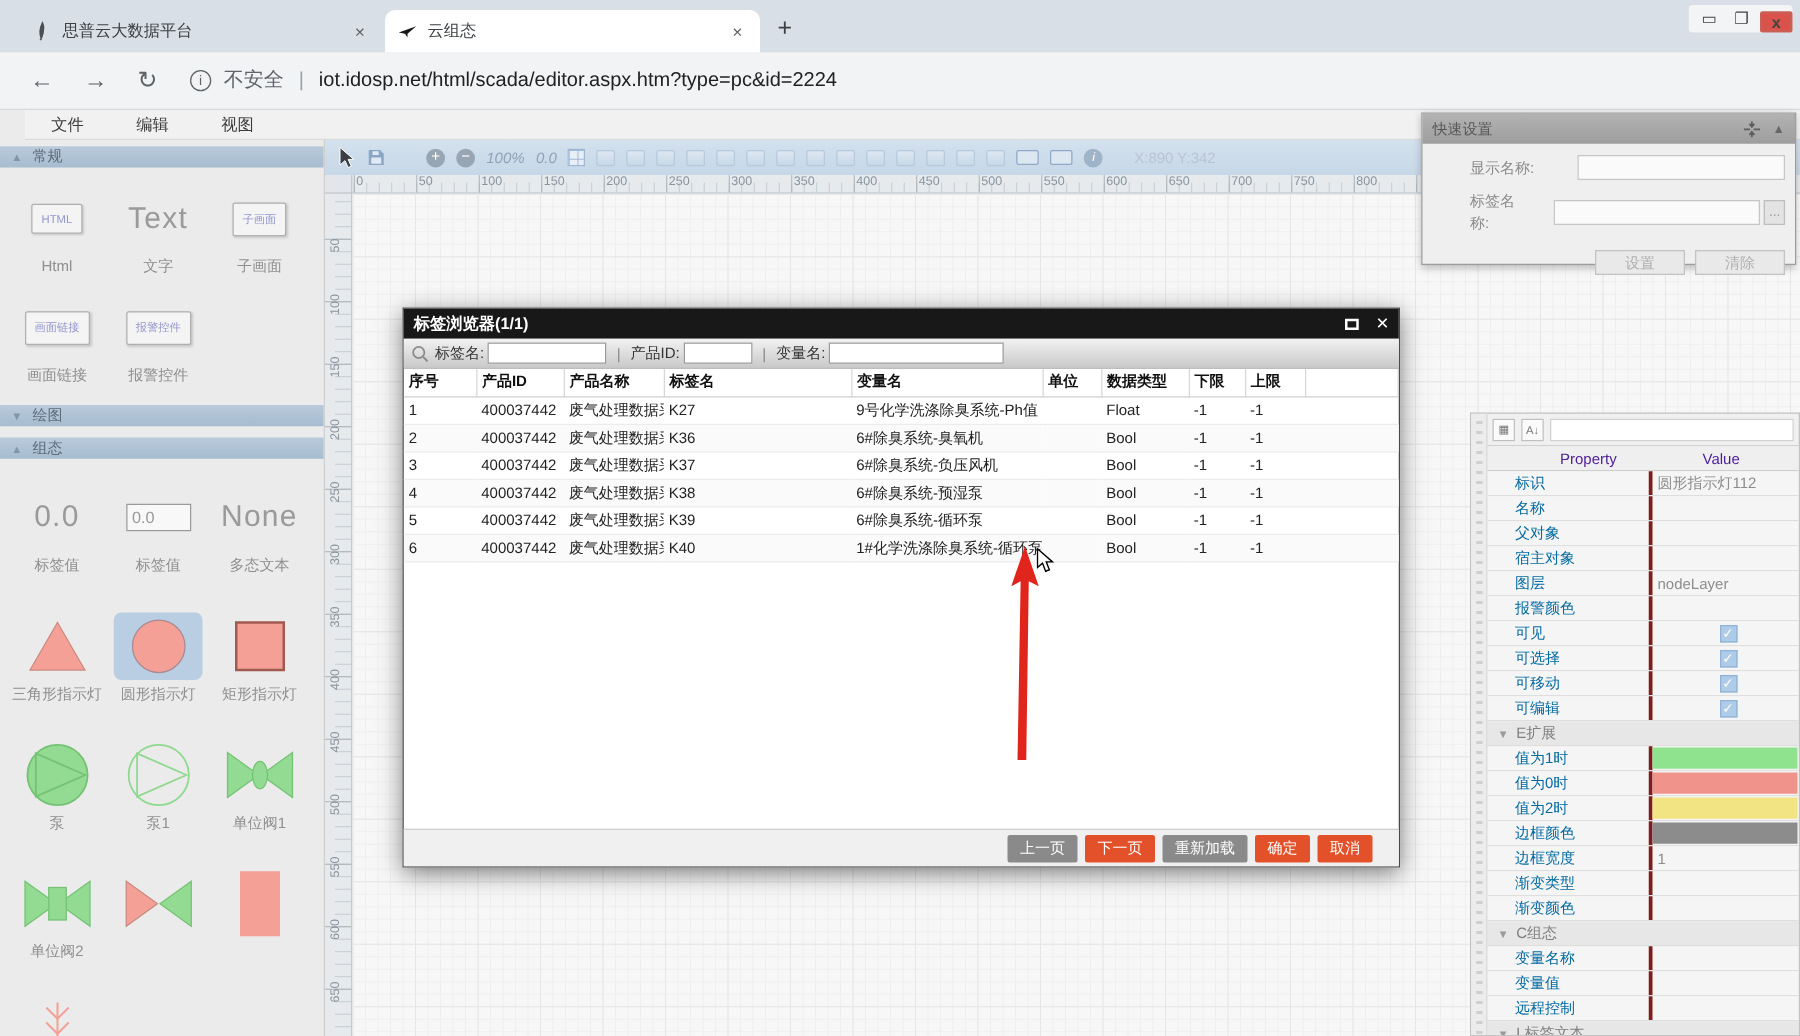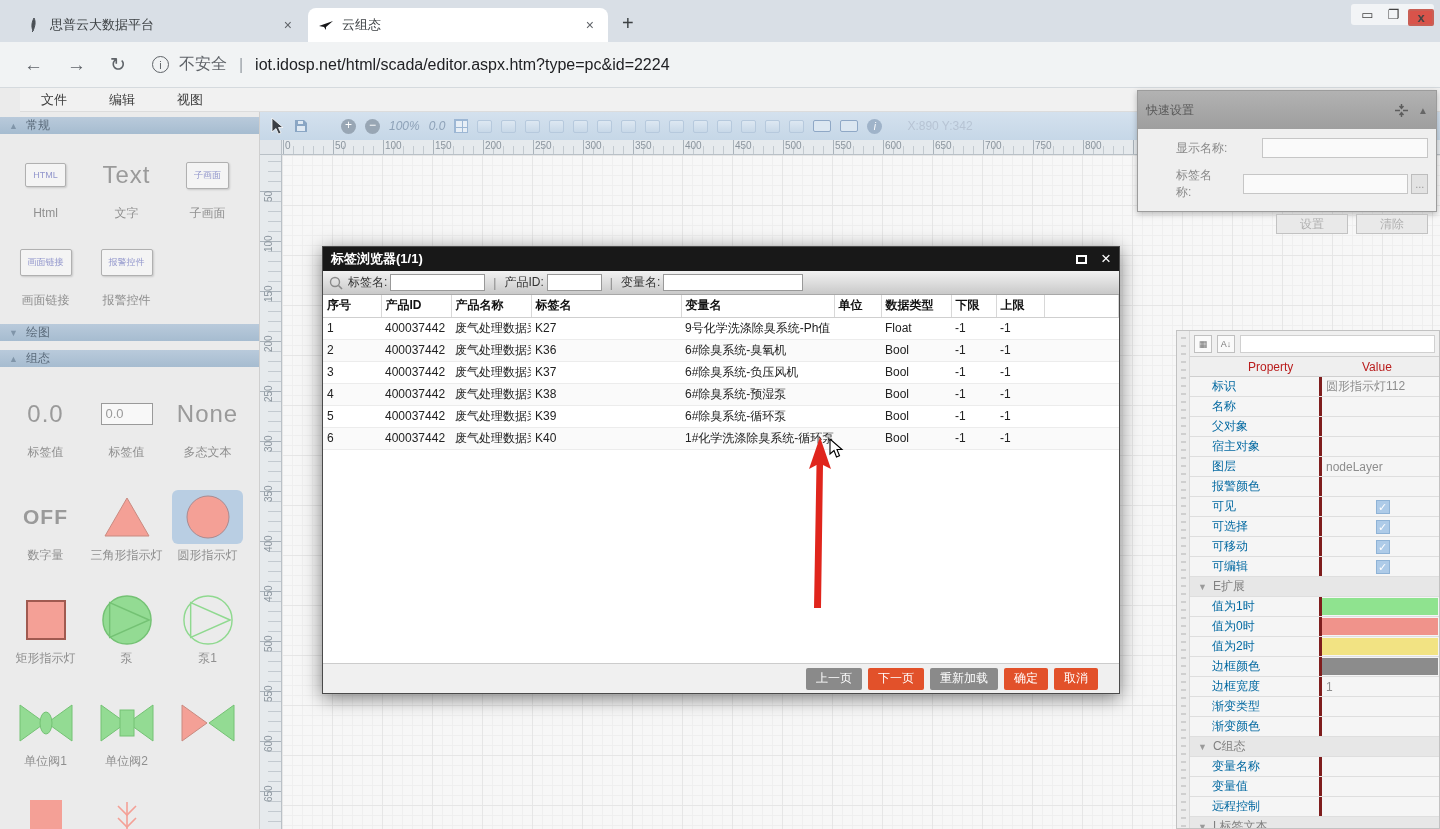--- a/index.html
+++ b/index.html
@@ -70,39 +70,39 @@
     background-image:linear-gradient(#aab3bb 1px,transparent 1px),linear-gradient(#c3cad0 1px,transparent 1px);
     background-size:100% 50px,60% 10px;background-position:0 -14px,8px -14px;background-repeat:repeat-y;}
   .vnum{position:absolute;left:3px;font-size:10px;color:#8a949d;transform:rotate(-90deg);transform-origin:left top;}
   #canvas{position:absolute;left:282px;top:155px;width:1158px;height:674px;background:#f7f7f7;
     background-image:linear-gradient(#e6e6e6 1px,transparent 1px),linear-gradient(90deg,#e6e6e6 1px,transparent 1px),
       linear-gradient(#efefef 1px,transparent 1px),linear-gradient(90deg,#efefef 1px,transparent 1px);
     background-size:50px 50px,50px 50px,10px 10px,10px 10px;}
 
   
   #quickpanel{position:absolute;left:1137px;top:90px;width:300px;height:122px;background:#efefef;border:1px solid #9c9c9c;box-shadow:0 2px 6px rgba(0,0,0,.25);}
-  #qp-head{height:38px;background:linear-gradient(#b2b2b2,#9e9e9e);display:flex;align-items:center;font-size:12px;color:#595959;padding:0 8px;}
+  #qp-head{height:24px;background:linear-gradient(#b2b2b2,#9e9e9e);display:flex;align-items:center;font-size:12px;color:#595959;padding:0 8px;}
   #qp-head .sp{margin-left:auto;display:flex;gap:10px;align-items:center;color:#666;}
   .qp-row{display:flex;align-items:center;margin:9px 8px 0;}
   .qp-lbl{font-size:12px;color:#8a8a8a;width:68px;margin-left:30px;}
   .qp-input{flex:1;height:20px;border:1px solid #c6c6c6;background:#fafafa;margin-left:18px;font-size:12px;padding:0 4px;color:#555;}
   .qp-more{width:22px;height:20px;border:1px solid #bdbdbd;background:#e3e3e3;color:#9a9a9a;font-size:11px;text-align:center;line-height:18px;margin-left:3px;}
   #qp-btns{display:flex;justify-content:flex-end;gap:8px;margin:13px 8px 0;}
   .qp-btn{width:72px;height:20px;border:1px solid #c2c2c2;background:#e9e9e9;color:#b0b0b0;font-size:12px;text-align:center;line-height:18px;}
 
   
   #proppanel{position:absolute;left:1176px;top:330px;width:264px;height:499px;background:#f0f0f0;border:1px solid #c2c2c2;display:flex;}
   #prop-gutter{width:13px;background:#ececec;border-right:1px solid #d8d8d8;
      background-image:repeating-linear-gradient(#ececec 0 6px,#cfcfcf 6px 8px);background-size:5px 100%;background-position:4px 0;background-repeat:no-repeat;}
   #prop-main{flex:1;overflow:hidden;}
   #prop-tools{height:26px;display:flex;align-items:center;gap:5px;padding:0 4px;border-bottom:1px solid #d0d0d0;}
   .pt-ic{width:18px;height:18px;border:1px solid #c0c0c0;background:#fafafa;font-size:9px;color:#777;display:flex;align-items:center;justify-content:center;}
   #pt-filter{flex:1;height:18px;background:#fff;border:1px solid #d0d0d0;}
   #prop-head{display:flex;height:20px;border-bottom:1px solid #cfcfcf;background:#efefef;}
-  #prop-head div{font-size:12px;color:#b91c1c;display:flex;align-items:center;}
+  #prop-head div{font-size:12px;color:#4c1d95;display:flex;align-items:center;}
   .prow{display:flex;height:20px;border-bottom:1px solid #dedede;background:#f5f5f5;align-items:center;}
   .prow .pl{width:132px;font-size:12px;color:#0369a1;padding-left:22px;white-space:nowrap;overflow:hidden;border-right:3px solid #7f1d1d;height:100%;display:flex;align-items:center;}
   .prow .pv{flex:1;height:100%;display:flex;align-items:center;font-size:12px;color:#8d8d8d;padding-left:4px;position:relative;}
   .prow.group{background:#e7e7e7;}
   .prow.group .pl{width:100%;border-right:none;padding-left:8px;color:#808080;}
   .prow.group .gtri{color:#9a9a9a;font-size:9px;margin-right:6px;}
   .pcheck{width:14px;height:14px;background:#aecbe8;border:1px solid #8fb3d6;color:#fff;font-size:11px;line-height:13px;text-align:center;margin:0 auto;}
   .pswatch{position:absolute;left:0;top:1px;right:1px;bottom:1px;}
 
   
@@ -239,26 +239,20 @@
         <div class="prev">
           <span class="pinput">0.0</span>
         </div>
         <div class="s-lbl">标签值</div>
       </div>
       <div class="s-item">
         <div class="prev">
           <span class="ptext">None</span>
         </div>
         <div class="s-lbl">多态文本</div>
-      </div>
-      <div class="s-item">
-        <div class="prev">
-          <span class="ptext" style="font-weight: bold; font-size: 21px;">OFF</span>
-        </div>
-        <div class="s-lbl">数字量</div>
       </div>
       <div class="s-item">
         <div class="prev">
           <svg width="48" height="42" viewBox="0 0 48 42">
             <polygon points="24,2 46,40 2,40" fill="#f4a096" stroke="#c98a80"></polygon>
           </svg>
         </div>
         <div class="s-lbl">三角形指示灯</div>
       </div>
       <div class="s-item">

